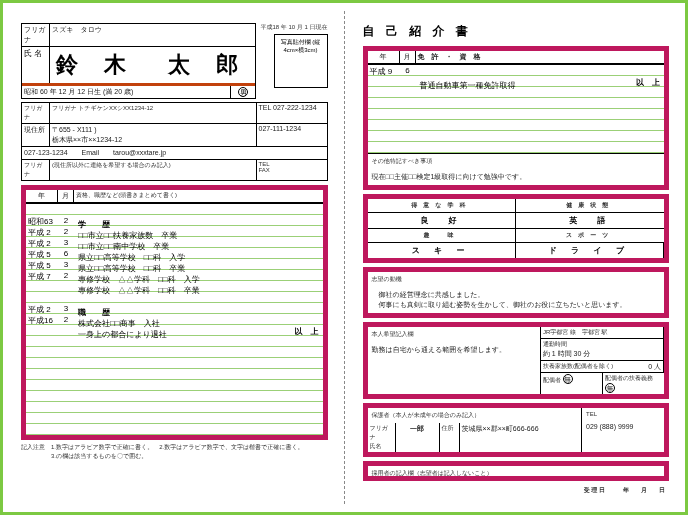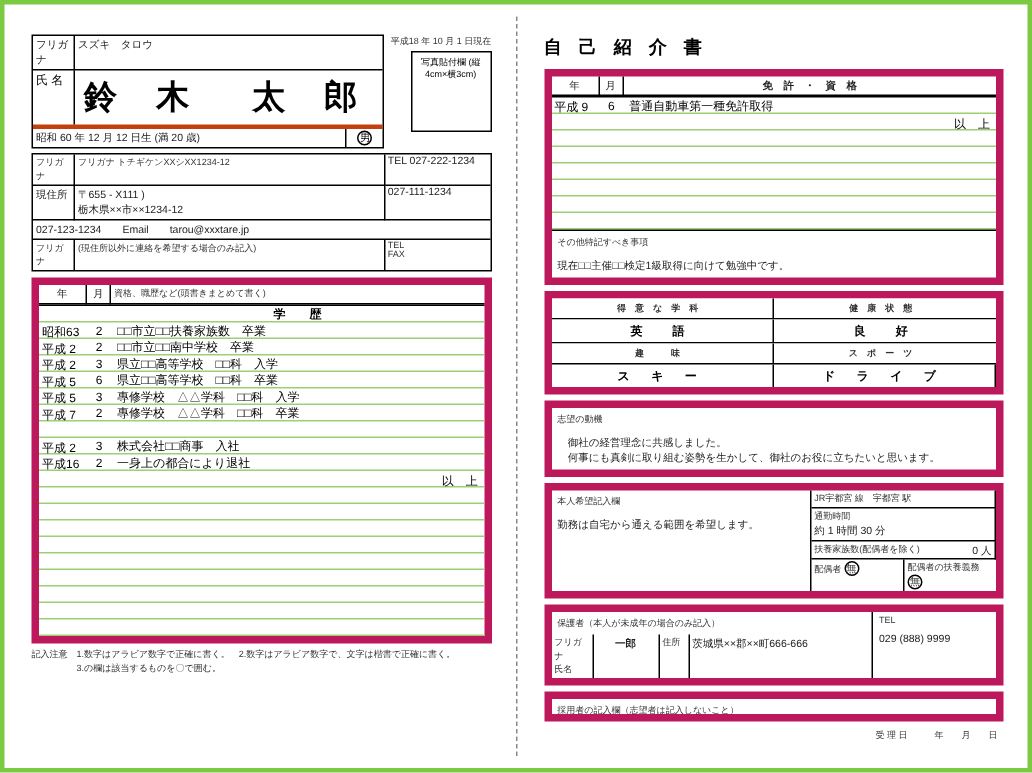--- a/index.html
+++ b/index.html
@@ -17,31 +17,31 @@
   .divider { width: 0; border-left: 1px dashed #888; margin: 8px 0; }
   .title { font-size: 12px; font-weight: bold; letter-spacing: 4px; margin-bottom: 6px; }
   .box { border: 1px solid #000; }
   .row { display: flex; }
   .cell { border-right: 1px solid #000; border-bottom: 1px solid #000; padding: 1px 2px; }
   .cell:last-child { border-right: 0; }
   .small { font-size: 7px; color: #222; }
   .tiny { font-size: 6px; color: #333; }
   .big { font-size: 22px; font-weight: bold; letter-spacing: 10px; padding: 3px 6px; }
   .photo { border: 1px solid #000; width: 54px; height: 54px; font-size: 6px; text-align: center; padding: 4px; line-height: 1.3; }
-  .label { font-weight: bold; text-align: center; }
+  .label { font-weight: bold; }
   .hrow { display: flex; border-bottom: 1px solid #9bd077; height: 11px; }
   .yc { width: 32px; padding:1px 2px; }
   .mc { width: 16px; padding:1px 2px; text-align:center; }
-  .tc { flex:1; padding:0 4px; }
+  .tc { flex:1; padding:15px 4px; }
   .sect { border: 5px solid #be185d; margin-top: 4px; }
   .sechd { display:flex; background:#fff; border-bottom:1px solid #000; }
   .half { flex:1; border-right:1px solid #000; padding:2px; text-align:center; font-weight:bold; letter-spacing:6px; }
   .half:last-child { border-right:0; }
   .fill { padding: 3px 4px; }
-  .rfoot { text-align:right; padding:1px 4px; }
+  .rfoot { text-align:right; padding:1px 4px;font-weight:bold; }
   .topblock { display:flex; gap:4px; }
   .maru { display:inline-block; width:10px; height:10px; border:1px solid #000; border-radius:50%; text-align:center; line-height:9px; font-size:7px; }
 </style>
 </head>
 <body>
 
 <div class="page">
 
   <div class="topblock">
     <div style="flex:1" class="box">
@@ -129,20 +129,25 @@
           <div class="mc">3</div>
           <div class="tc">專修学校　△△学科　□□科　入学</div>
         </div>
         <div class="hrow">
           <div class="yc">平成 7</div>
           <div class="mc">2</div>
           <div class="tc">專修学校　△△学科　□□科　卒業</div>
         </div>
       </div>
     <div class="hrow"></div>
+    <div class="hrow">
+        <div class="yc"></div>
+        <div class="mc"></div>
+        <div class="tc label">職　　歴</div>
+      </div>
     <div id="job-rows">
         <div class="hrow">
           <div class="yc">平成 2</div>
           <div class="mc">3</div>
           <div class="tc">株式会社□□商事　入社</div>
         </div>
         <div class="hrow">
           <div class="yc">平成16</div>
           <div class="mc">2</div>
           <div class="tc">一身上の都合により退社</div>
@@ -202,22 +207,22 @@
       <div class="small fill">現在□□主催□□検定1級取得に向けて勉強中です。</div>
     </div>
   </div>
 
   <div class="sect">
     <div class="sechd">
         <div class="half tiny">得意な学科</div>
         <div class="half tiny">健康状態</div>
       </div>
     <div class="sechd">
+        <div class="half">良　好</div>
         <div class="half">英　語</div>
-        <div class="half">良　好</div>
       </div>
     <div class="sechd">
         <div class="half tiny">趣　味</div>
         <div class="half tiny">スポーツ</div>
       </div>
     <div class="row">
         <div class="half">ス キ ー</div>
         <div class="half" style="border-right:1px solid #000">ド ラ イ ブ</div>
       </div>
   </div>

